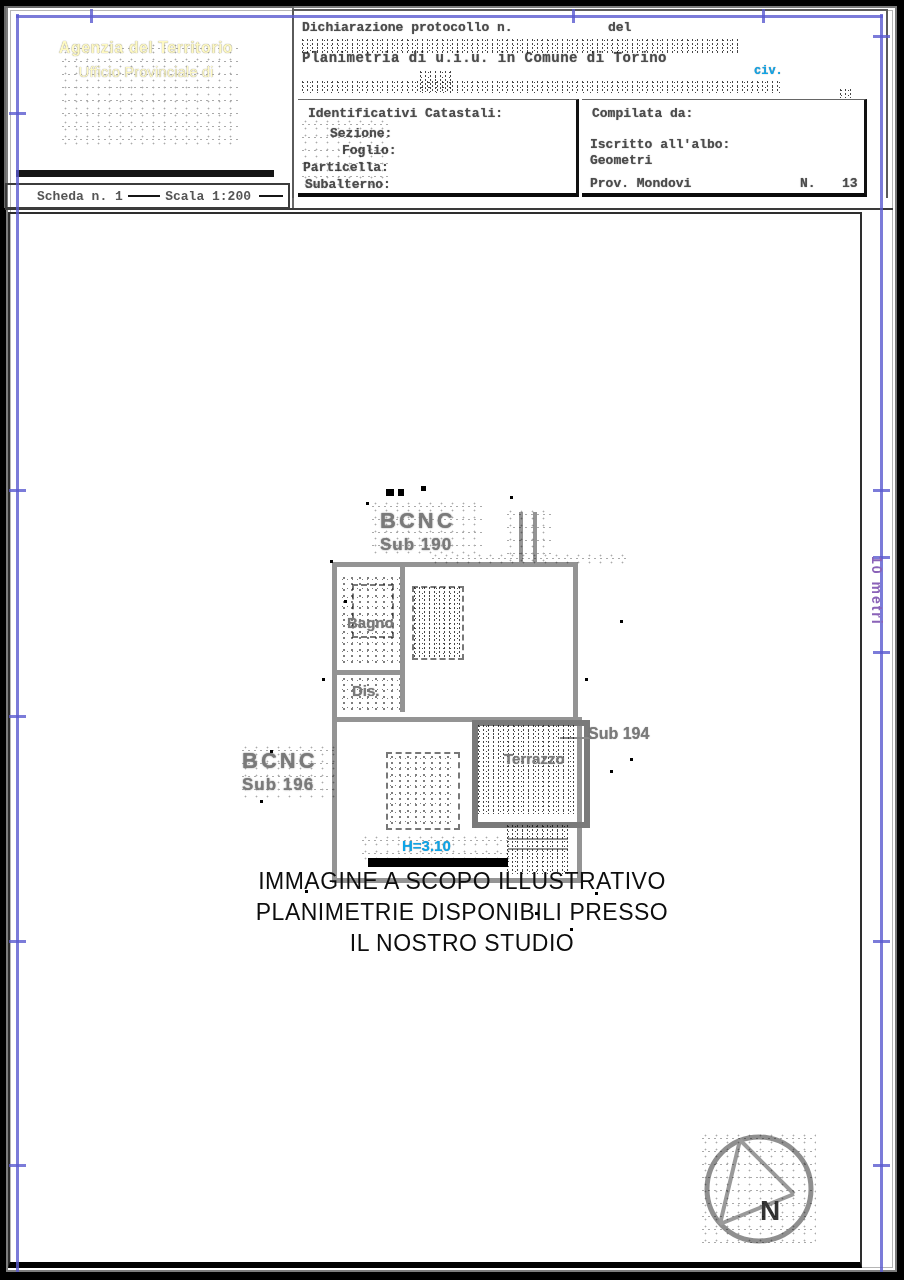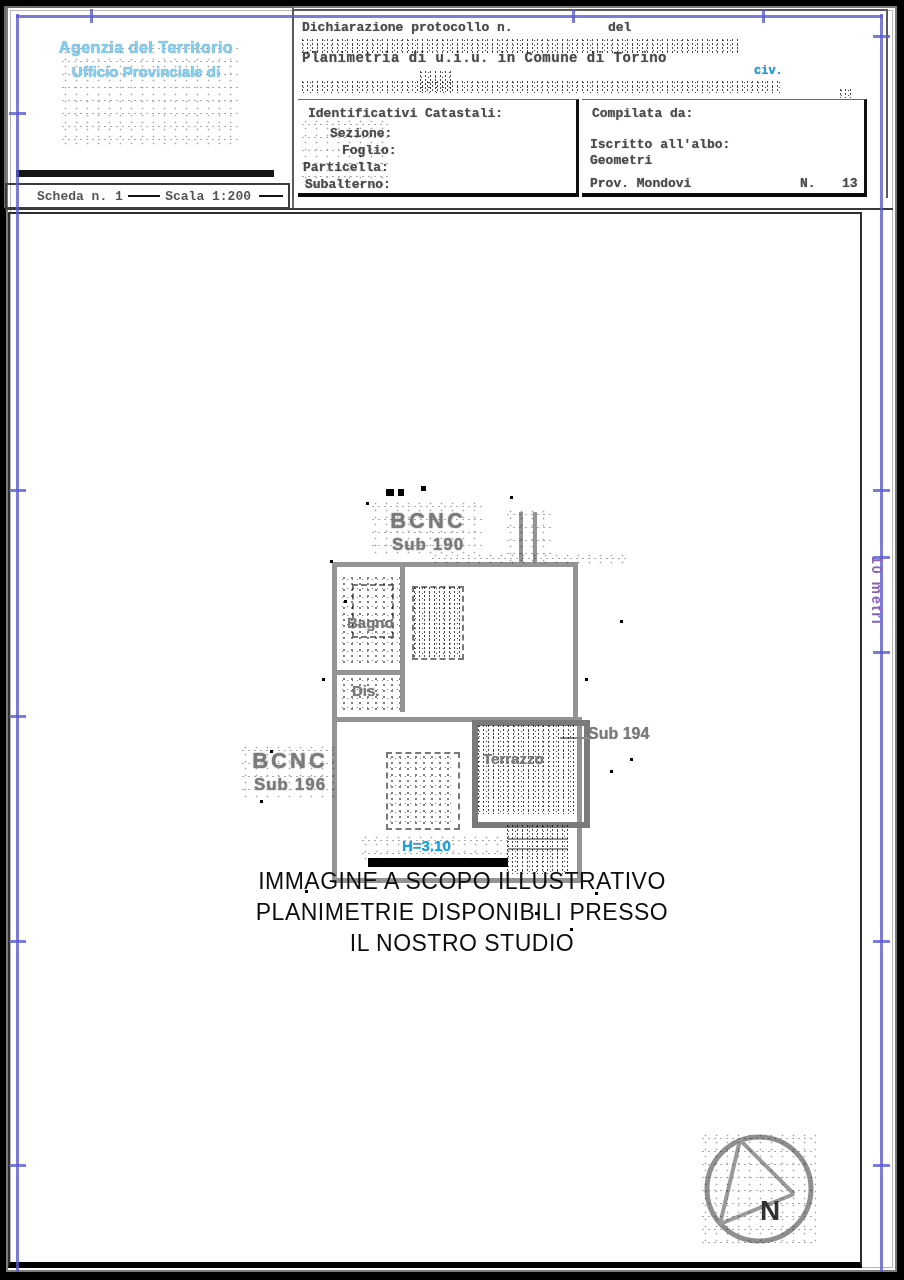--- a/index.html
+++ b/index.html
@@ -7,45 +7,45 @@
           font-family:"Liberation Sans",sans-serif;}
   .page{position:absolute;left:6px;top:6px;width:891px;height:1266px;background:#fff;}
   .pb1{position:absolute;inset:0;border:2px solid #7d7d7d;}
   .pb2{position:absolute;inset:4px;border:1px solid #b5b5b5;}
   .abs{position:absolute;}
   
   .bl{position:absolute;background:#5a5ad0;opacity:.8;z-index:40;}
   
   .tw{position:absolute;font-family:"Liberation Mono",monospace;font-weight:bold;
       color:#4c4c4c;filter:blur(.35px);text-shadow:0 0 1px rgba(0,0,0,.55);white-space:nowrap;}
-  .agency{position:absolute;left:30px;top:36px;width:232px;text-align:center;color:#7dd3fc;
+  .agency{position:absolute;left:30px;top:36px;width:232px;text-align:center;color:#fef9c3;
       filter:blur(.45px);text-shadow:0 0 1px rgba(0,0,0,.6);z-index:6;}
   .agency .a1{font-size:16px;font-weight:bold;letter-spacing:.5px;line-height:24px;}
   .agency .a2{font-size:19px;font-weight:bold;letter-spacing:1px;line-height:30px;}
-  .agency .a3{font-size:15px;font-weight:bold;line-height:23px;}
+  .agency .a3{font-size:15px;font-weight:normal;line-height:23px;}
   .agency .a4{font-size:17px;font-weight:bold;line-height:27px;}
   .rule{position:absolute;background:#151515;}
   .left-frame{position:absolute;left:4px;top:6px;width:286px;height:200px;border:2px solid #6a6a6a;border-bottom:none;}
   .scheda-bar{position:absolute;left:5px;top:183px;width:281px;height:22px;border:2px solid #3c3c3c;
       display:flex;align-items:center;font-family:"Liberation Mono",monospace;font-weight:bold;
       font-size:13px;color:#555;filter:blur(.3px);z-index:6;}
   .scheda-bar .ln{border-top:2px solid #161616;flex:1;margin:0 5px;height:0;}
   .scheda-bar .ln2{border-top:2px solid #161616;width:24px;margin:0 5px 0 8px;height:0;}
   .decl-frame{position:absolute;left:292px;top:9px;width:592px;height:187px;border:2px solid #5a5a5a;border-bottom:none;}
   .id-box{position:absolute;left:298px;top:99px;width:278px;height:93px;border-top:1px solid #666;
       border-right:3px solid #111;border-bottom:4px solid #0a0a0a;}
   .comp-box{position:absolute;left:582px;top:99px;width:282px;height:93px;border-top:1px solid #666;
       border-right:3px solid #111;border-bottom:4px solid #0a0a0a;}
   
   .wall{position:absolute;background:#949494;filter:blur(.4px);}
   .ubox{position:absolute;border:5px solid #949494;filter:blur(.4px);}
   .dashed{position:absolute;border:2px dashed #787878;filter:blur(.3px);}
   .plabel{position:absolute;color:#7a7a7a;font-weight:bold;filter:blur(.55px);
       text-shadow:0 0 1px rgba(90,90,90,.7);white-space:nowrap;z-index:10;}
-  .bcnc{position:absolute;text-align:center;color:#7a7a7a;filter:blur(.6px);
+  .bcnc{position:absolute;color:#7a7a7a;filter:blur(.6px);
       text-shadow:0 0 1.5px rgba(80,80,80,.8);z-index:10;}
   .bcnc .b1{font-size:22px;font-weight:bold;letter-spacing:3px;line-height:26px;}
   .bcnc .b2{font-size:17px;font-weight:bold;letter-spacing:1px;line-height:22px;}
   
   .nz{position:absolute;background-image:
       radial-gradient(circle,#000 .8px,transparent 1.1px),
       radial-gradient(circle,#000 .7px,transparent 1px);z-index:4;}
   .nz-l{background-size:11px 7px,6px 13px;opacity:.33;}
   .nz-m{background-size:8px 6px,5px 9px;opacity:.5;}
   .nz-d{background-size:5px 4px,7px 5px;opacity:.72;}
@@ -170,21 +170,21 @@
   <div class="bcnc" style="left:380px;top:508px;width:96px;">
     <div class="b1">BCNC</div>
     <div class="b2">Sub 190</div>
   </div>
   <div class="bcnc" style="left:242px;top:748px;width:96px;">
     <div class="b1">BCNC</div>
     <div class="b2">Sub 196</div>
   </div>
   <div class="plabel" style="left:347px;top:614px;font-size:15px;">Bagno</div>
   <div class="plabel" style="left:352px;top:682px;font-size:15px;">Dis.</div>
-  <div class="plabel" style="left:483px;top:750px;font-size:15px;">Terrazzo</div>
+  <div class="plabel" style="left:504px;top:750px;font-size:15px;">Terrazzo</div>
   <div class="plabel" style="left:588px;top:725px;font-size:16px;">Sub 194</div>
   <div class="plabel" style="left:402px;top:837px;font-size:15px;color:#0ea5e9;">H=3.10</div>
 
   <div class="watermark">
     <div>IMMAGINE A SCOPO ILLUSTRATIVO</div>
     <div>PLANIMETRIE DISPONIBILI PRESSO</div>
     <div>IL NOSTRO STUDIO</div>
   </div>
 
   <div class="scalebar-text">10 metri</div>

